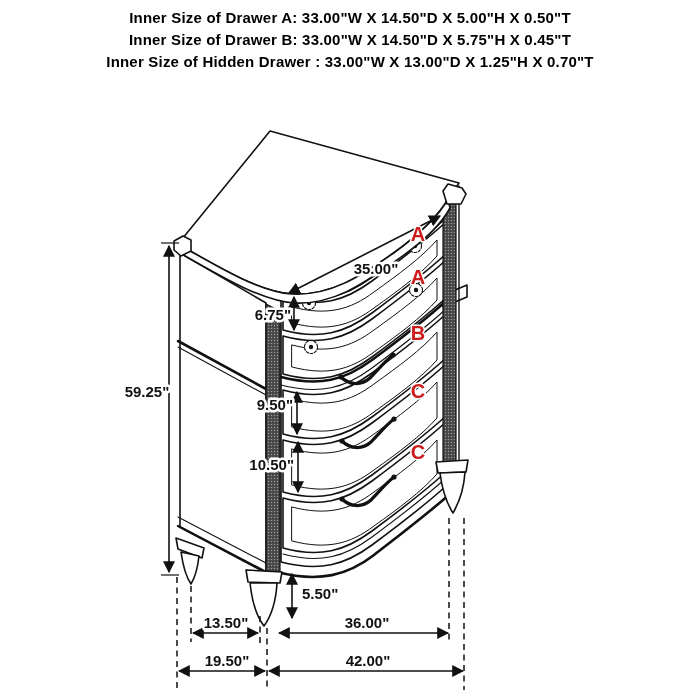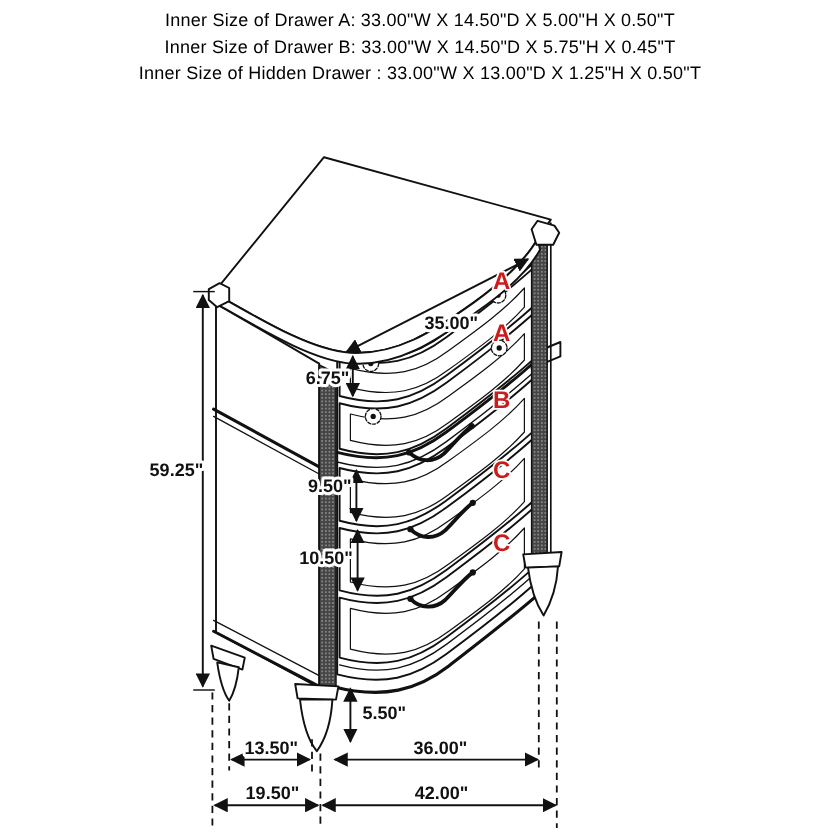--- a/index.html
+++ b/index.html
@@ -1,36 +1,36 @@
 <!DOCTYPE html>
 <html><head>
 <meta charset="utf-8">
 <style>
   html,body{margin:0;padding:0;background:#fff;}
   .stage{position:relative;width:700px;height:700px;background:#fff;overflow:hidden;
          font-family:"Liberation Sans",sans-serif;}
   .title-block{position:absolute;left:0;top:7px;width:700px;text-align:center;
-               font-weight:normal;font-size:15px;line-height:22px;color:#000;
+               font-weight:bold;font-size:15px;line-height:22px;color:#000;
                letter-spacing:0.2px;}
   .title-block div{white-space:nowrap;}
   svg{position:absolute;left:0;top:0;}
   .dim{font:bold 15px "Liberation Sans",sans-serif;fill:#111;
        paint-order:stroke;stroke:#fff;stroke-width:5px;stroke-linejoin:round;}
   .dlabel{font:bold 20px "Liberation Sans",sans-serif;
           paint-order:stroke;stroke:#fff;stroke-width:3px;stroke-linejoin:round;}
 </style>
 </head>
 <body>
 
 <div class="stage">
 
   <div class="title-block">
     <div>Inner Size of Drawer A: 33.00"W X 14.50"D X 5.00"H X 0.50"T</div>
     <div>Inner Size of Drawer B: 33.00"W X 14.50"D X 5.75"H X 0.45"T</div>
-    <div>Inner Size of Hidden Drawer : 33.00"W X 13.00"D X 1.25"H X 0.50"T</div>
+    <div>Inner Size of Hidden Drawer : 33.00"W X 13.00"D X 1.25"H X 0.70"T</div>
   </div>
 
   <svg width="700" height="700" viewBox="0 0 700 700">
     <defs>
       <marker id="ah" viewBox="0 0 10 10" refX="9" refY="5" markerWidth="7.5" markerHeight="7.5" orient="auto-start-reverse">
         <path d="M0,0 L10,5 L0,10 z" fill="#111"></path>
       </marker>
       <pattern id="flute" width="3" height="3" patternUnits="userSpaceOnUse">
         <rect width="3" height="3" fill="#454545"></rect>
         <circle cx="1.5" cy="1.5" r="0.75" fill="#9a9a9a"></circle>

